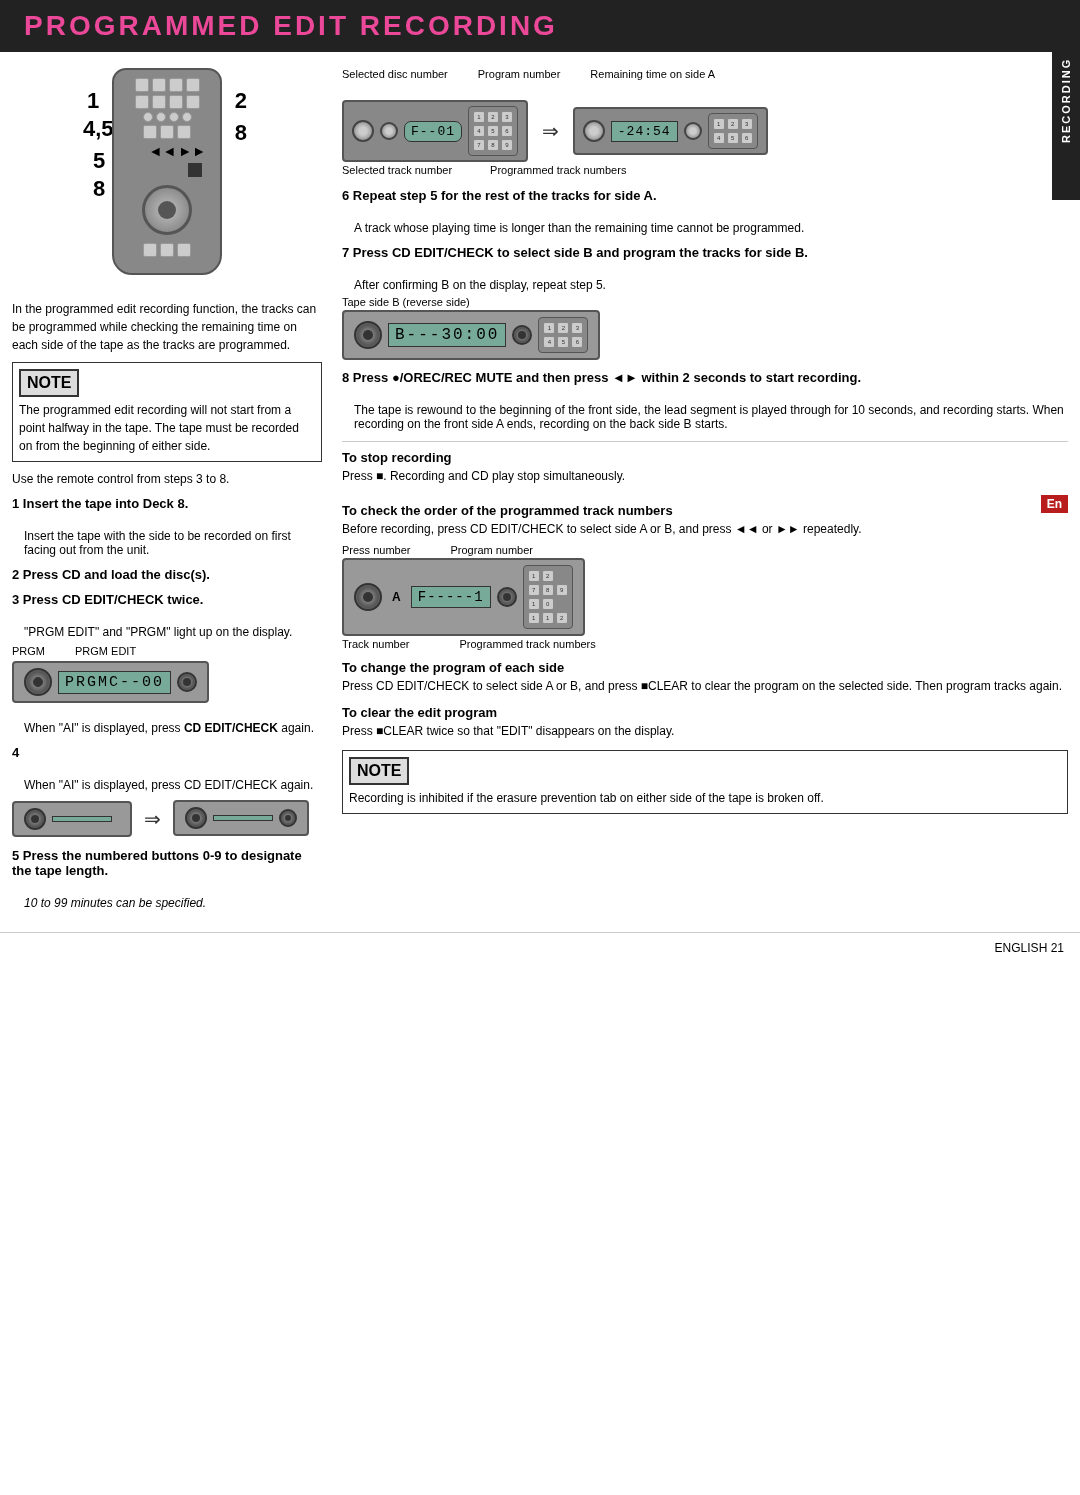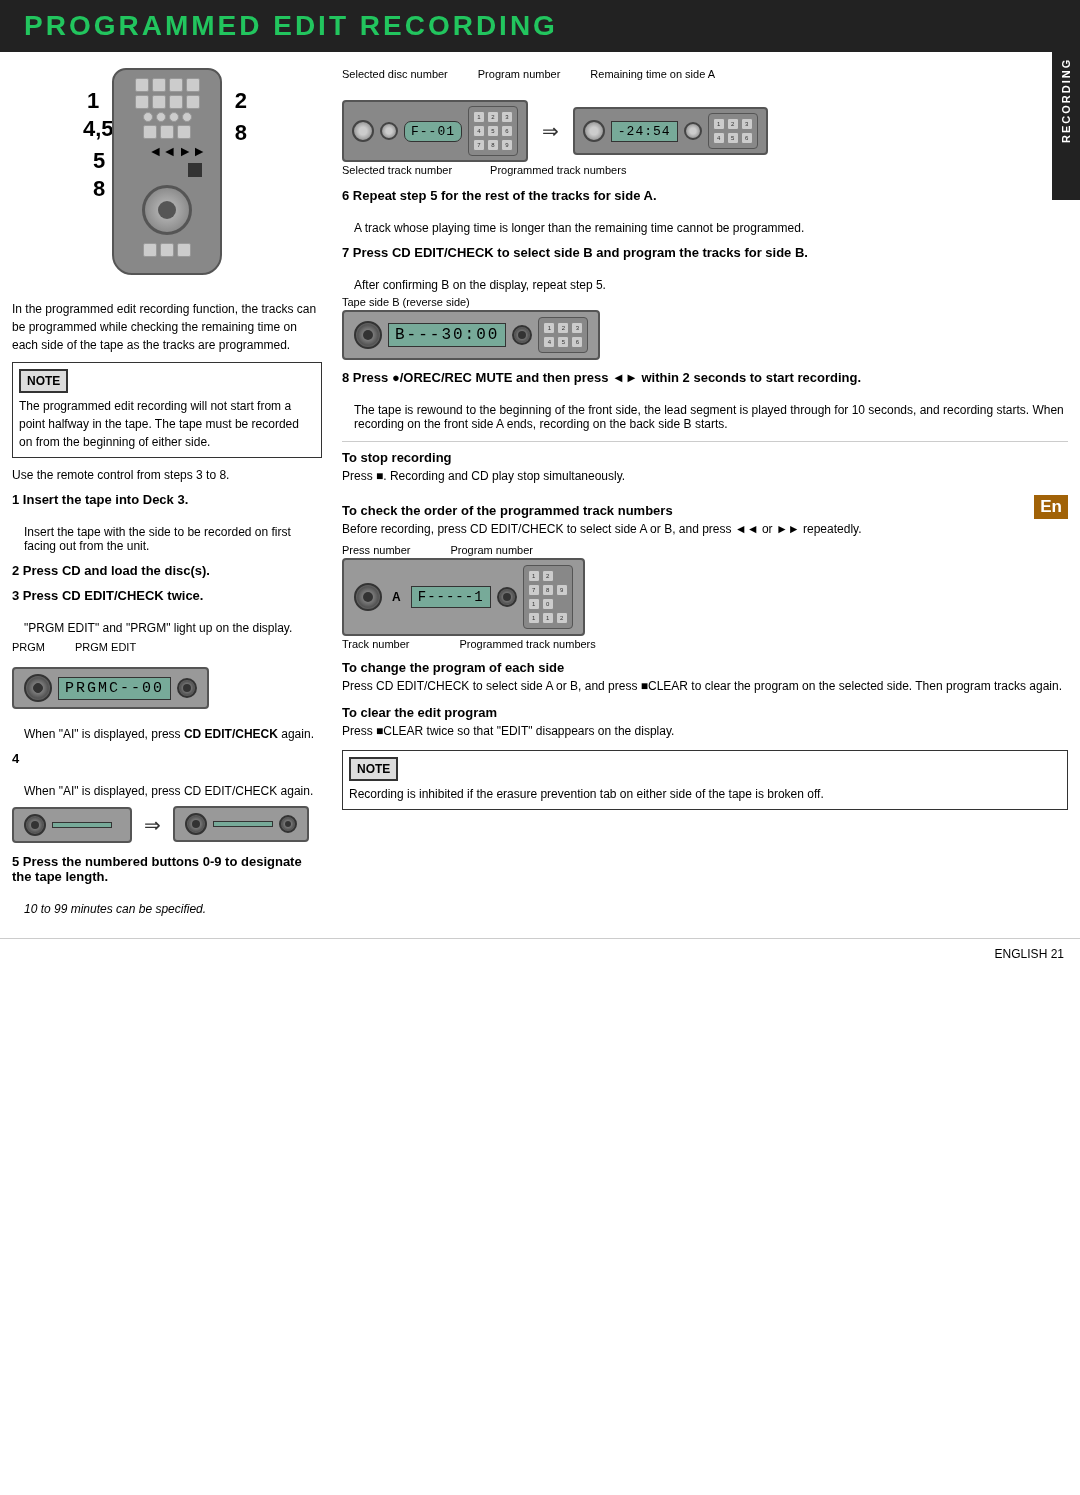--- a/index.html
+++ b/index.html
@@ -9,21 +9,21 @@
       background: #fff;
       font-family: Arial, Helvetica, sans-serif;
       font-size: 13px;
       color: #000;
       position: relative;
     }
 
     
     .title-bar {
       background: #222;
-      color: #22c55e;
+      color: #ec4899;
       font-size: 28px;
       font-weight: 900;
       letter-spacing: 3px;
       text-transform: uppercase;
       padding: 10px 24px;
       margin-bottom: 16px;
       font-family: Arial Black, Arial, sans-serif;
     }
 
     
@@ -124,21 +124,21 @@
       height: 18px;
       border-radius: 50%;
       background: #555;
     }
 
     
     .note-box {
       border: 2px solid #333;
       background: #ddd;
       padding: 3px 6px;
-      font-size: 12px;
+      font-size: 16px;
       font-weight: bold;
       display: inline-block;
       margin-bottom: 4px;
     }
 
     .note-section {
       border: 1px solid #333;
       padding: 6px;
       margin: 8px 0;
       font-size: 12px;
@@ -188,24 +188,24 @@
     .reel-sm {
       width: 18px;
       height: 18px;
       border-radius: 50%;
       background: radial-gradient(circle, #888 20%, #555 60%, #888 100%);
       border: 1px solid #333;
     }
 
     
     .en-badge {
-      background: #a16207;
+      background: #b91c1c;
       color: #fff;
       font-weight: bold;
-      font-size: 17px;
+      font-size: 12px;
       padding: 2px 6px;
       display: inline-block;
       float: right;
       margin-left: 8px;
     }
 
     
     .page-footer {
       display: flex;
       justify-content: flex-end;
@@ -373,34 +373,34 @@
     <p class="desc-text">In the programmed edit recording function, the tracks can be programmed while checking the remaining time on each side of the tape as the tracks are programmed.</p>
 
     <div class="note-section">
       <div class="note-box">NOTE</div>
       <p class="desc-text">The programmed edit recording will not start from a point halfway in the tape. The tape must be recorded on from the beginning of either side.</p>
     </div>
 
     <p class="desc-text" style="margin-bottom:8px;">Use the remote control from steps 3 to 8.</p>
 
     <div class="step">
-      <span style="font-weight:bold;">1 </span><span class="step-bold">Insert the tape into Deck 3.</span>
+      <span style="font-weight:bold;">1 </span><span class="step-bold">Insert the tape into Deck 8.</span>
       <p class="step-sub">Insert the tape with the side to be recorded on first facing out from the unit.</p>
     </div>
 
     <div class="step">
       <span style="font-weight:bold;">2 </span><span class="step-bold">Press CD and load the disc(s).</span>
     </div>
 
     <div class="step">
       <span style="font-weight:bold;">3 </span><span class="step-bold"><span>Press CD EDIT/CHECK twice.</span></span>
       <p class="step-sub">"PRGM EDIT" and "PRGM" light up on the display.</p>
       
       <div style="margin:6px 0 2px 0;">
-        <div style="display:flex;gap:30px;font-size:11px;margin-bottom:14px;">
+        <div style="display:flex;gap:30px;font-size:11px;margin-bottom:4px;">
           <span>PRGM</span>
           <span>PRGM EDIT</span>
         </div>
         <div class="full-tape-display">
           <div class="reel">
               <div class="reel-sm" style="width:10px;height:10px;border-radius:50%;background:#333;"></div>
             </div>
           <div class="lcd" style="font-size:15px;letter-spacing:2px;min-width:110px;">PRGMC--00</div>
           <div class="reel" style="width:20px;height:20px;">
               <div style="width:8px;height:8px;border-radius:50%;background:#333;"></div>

